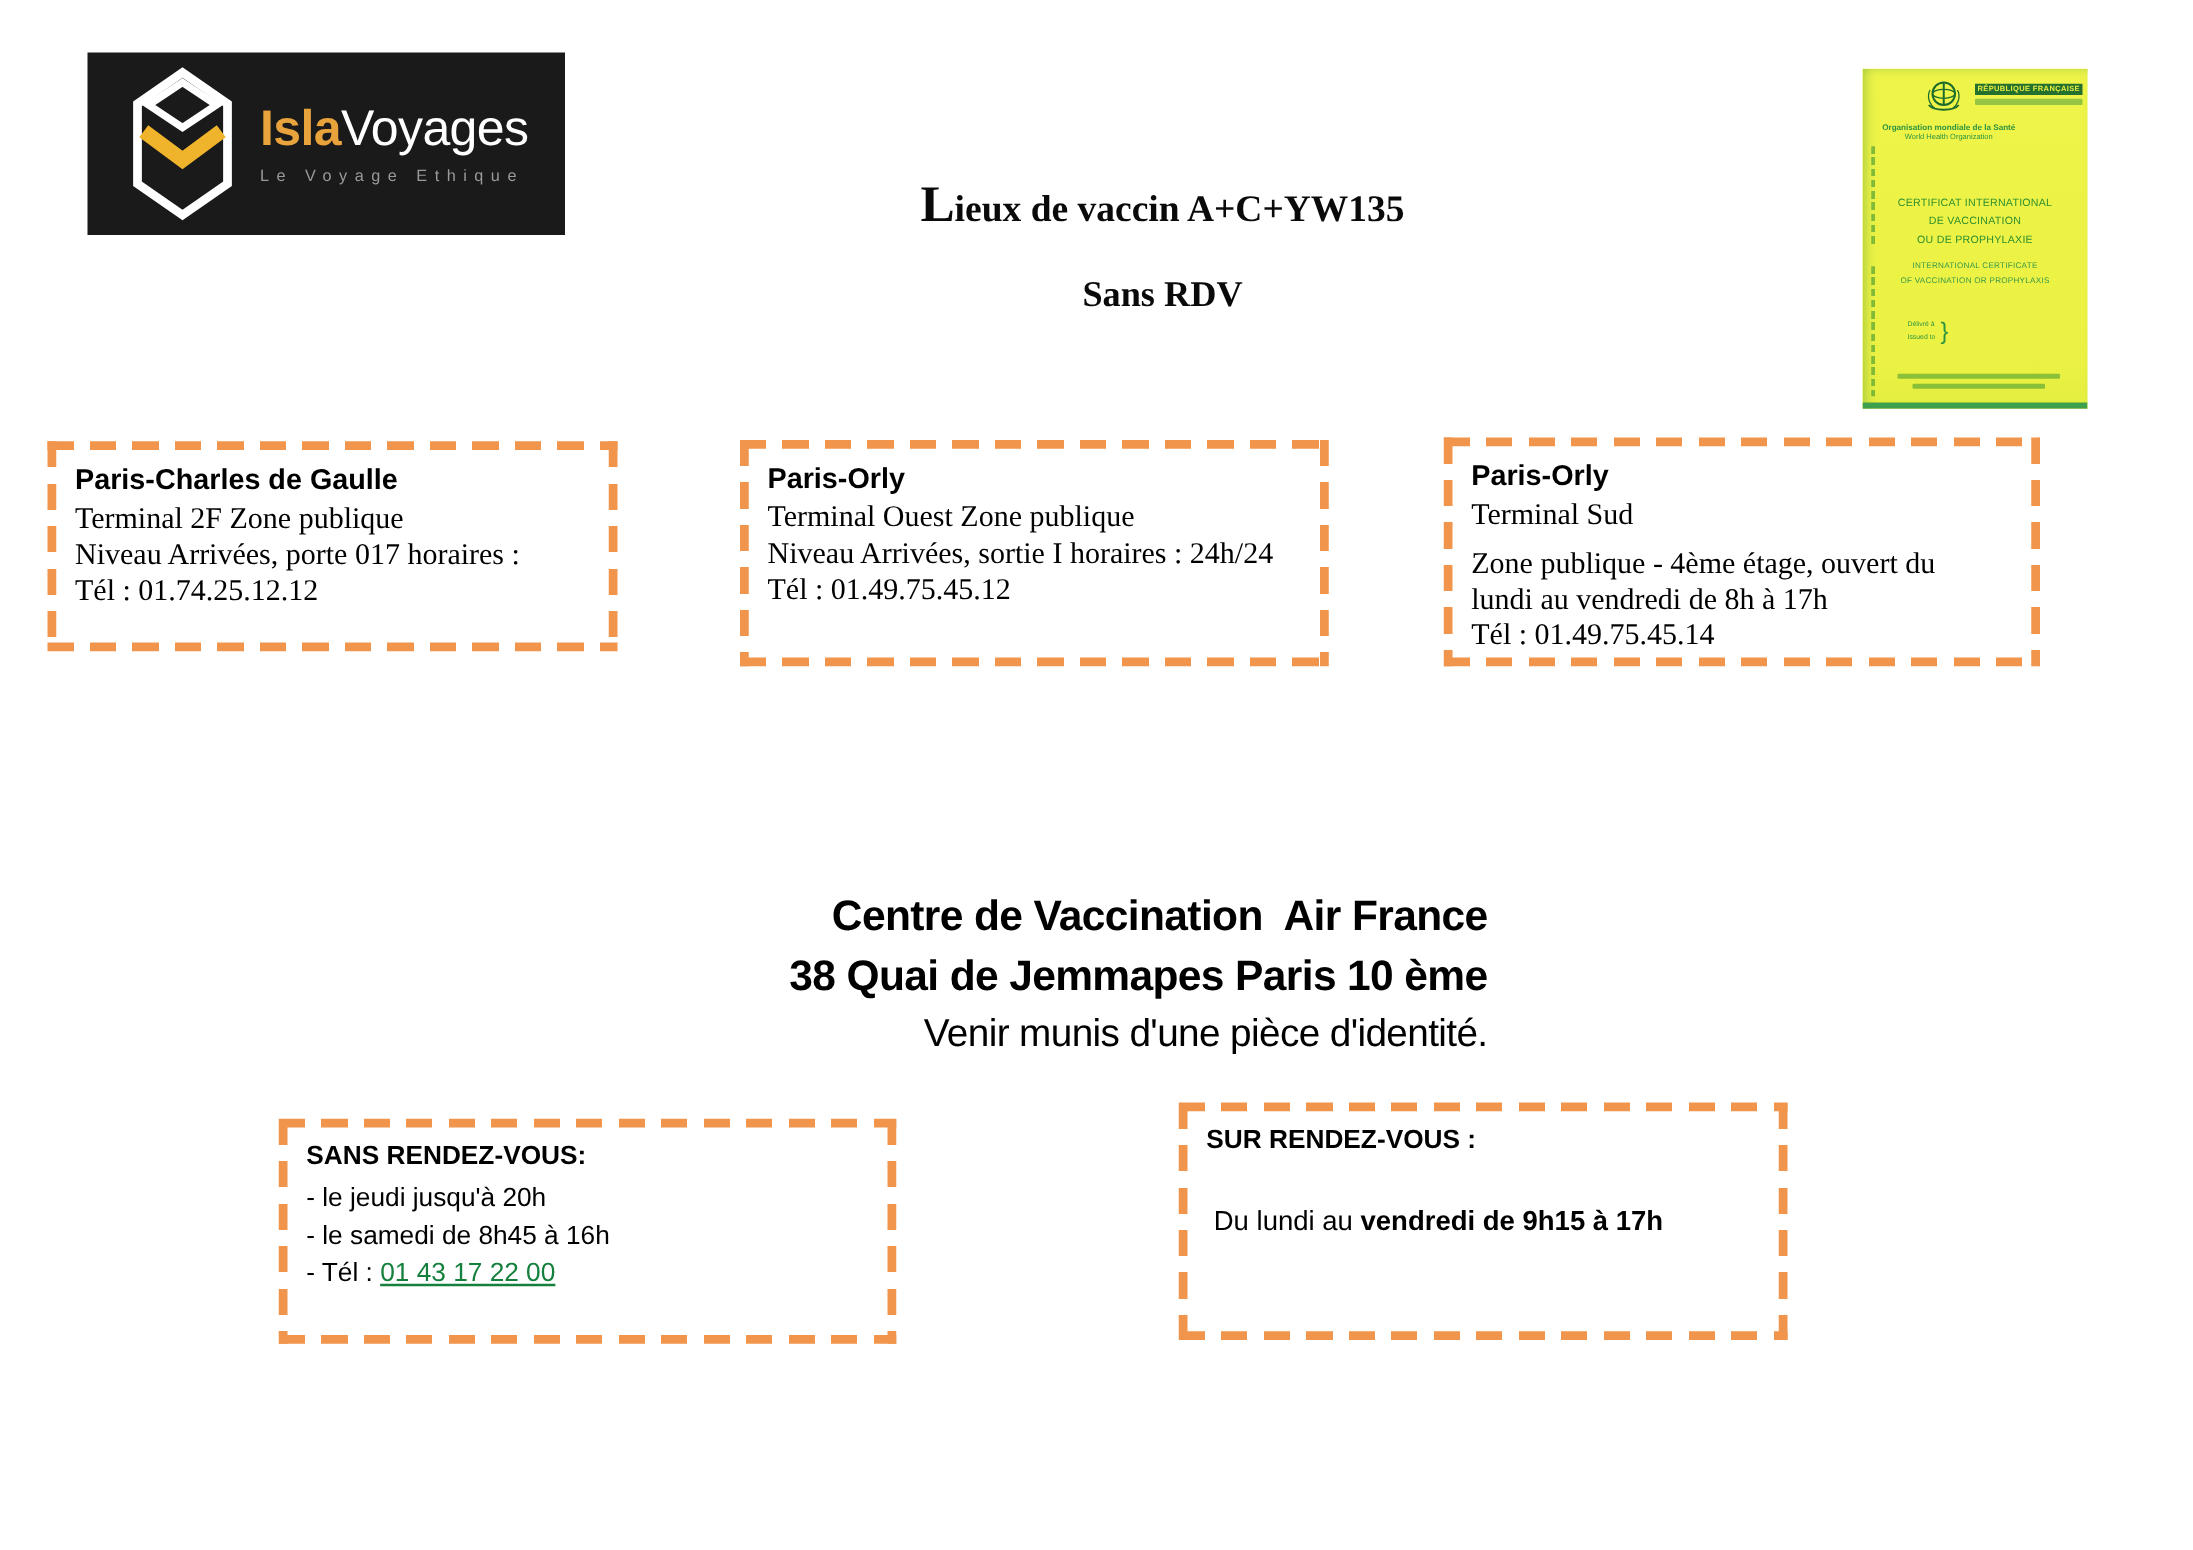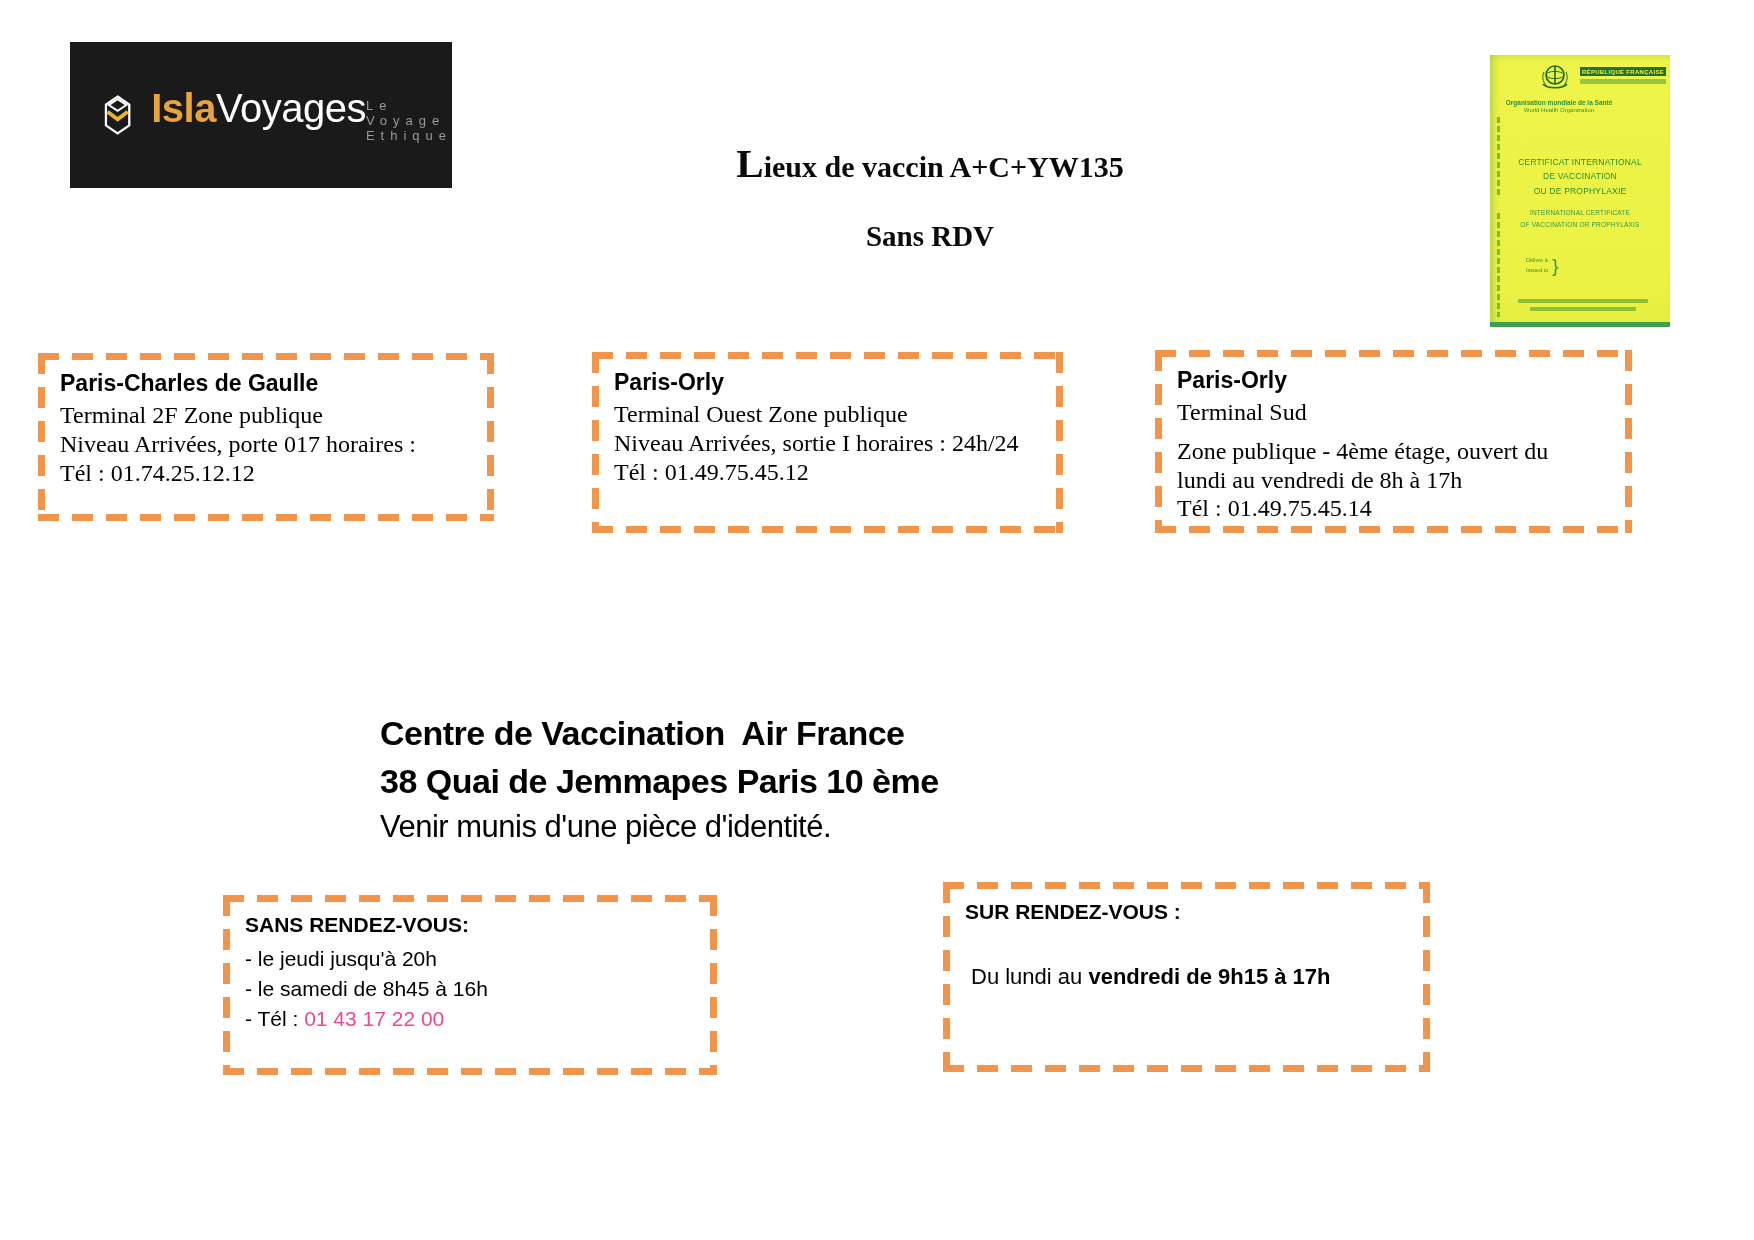--- a/index.html
+++ b/index.html
@@ -8,21 +8,21 @@
     position:relative; background:#ffffff; overflow:hidden;
     font-family:"Liberation Sans", sans-serif; color:#000;
   }
   :root { --orange:#F0954B; --green:#2E8F2E; }
 
   
   .logo {
     position:absolute; left:70px; top:42px; width:382px; height:146px;
     background:#1a1a1a; display:flex; align-items:center; padding-left:34px; gap:20px;
   }
-  .logo-text-col { display:flex; flex-direction:row; }
+  .logo-text-col { display:flex; flex-direction:column; }
   .brand-line { font-size:40px; line-height:1; letter-spacing:-0.5px; }
   .brand-isla { color:#E8A33C; font-weight:bold; }
   .brand-voyages { color:#ffffff; font-weight:normal; }
   .brand-tagline { margin-top:10px; font-size:13px; letter-spacing:6px; color:#9a9a9a; }
 
   
   .doc-title {
     position:absolute; left:630px; top:143px; width:600px; text-align:center;
     font-family:"Liberation Serif", serif; font-weight:bold; font-size:30px; color:#0a0a0a;
   }
@@ -75,32 +75,32 @@
   }
   .loc-box1 { left:38px;  top:353px; width:456px; height:168px; }
   .loc-box2 { left:592px; top:352px; width:471px; height:181px; }
   .loc-box3 { left:1155px; top:350px; width:477px; height:183px; }
   .loc-inner { position:absolute; inset:7px; padding:10px 6px 0 15px; }
   .loc-name { font-size:23px; font-weight:bold; letter-spacing:0; margin-bottom:4px; }
   .loc-line { font-family:"Liberation Serif", serif; font-size:24px; line-height:1.2; }
   .loc-gap-top { margin-top:10px; }
 
   
-  .center-block { position:absolute; left:380px; top:714px; width:810px; text-align:left; }
+  .center-block { position:absolute; left:380px; top:714px; width:810px; text-align:right; }
   .center-line1 { font-size:34px; font-weight:bold; white-space:pre-wrap; letter-spacing:-0.5px; }
   .center-line2 { font-size:34px; font-weight:bold; margin-top:9px; letter-spacing:-0.5px; }
   .center-line3 { font-size:31px; font-weight:normal; margin-top:8px; letter-spacing:-0.5px; }
 
   
   .sans-box { left:223px; top:895px; width:494px; height:180px; }
   .sur-box  { left:943px; top:882px; width:487px; height:190px; }
   .card-inner { position:absolute; inset:7px; padding:11px 8px 0 15px; }
   .card-heading { font-size:21px; font-weight:bold; margin-bottom:9px; }
   .card-item { font-size:21px; line-height:1.2; margin-bottom:5px; }
-  .phone-link { color:#ec4899; cursor:pointer; }
+  .phone-link { color:#15803d; text-decoration:underline; cursor:pointer; }
   .sur-schedule { font-size:22px; margin-top:40px; padding-left:6px; }
   .sur-schedule b { font-weight:bold; }
 </style>
 </head>
 <body>
 
 <div class="logo">
   <svg width="84" height="124" viewBox="0 0 84 124">
     <polygon points="42,5 78,30 78,94 42,119 6,94 6,30" fill="none" stroke="#ffffff" stroke-width="7"></polygon>
     <polygon points="42,13 69,31 42,49 15,31" fill="none" stroke="#ffffff" stroke-width="6"></polygon>

